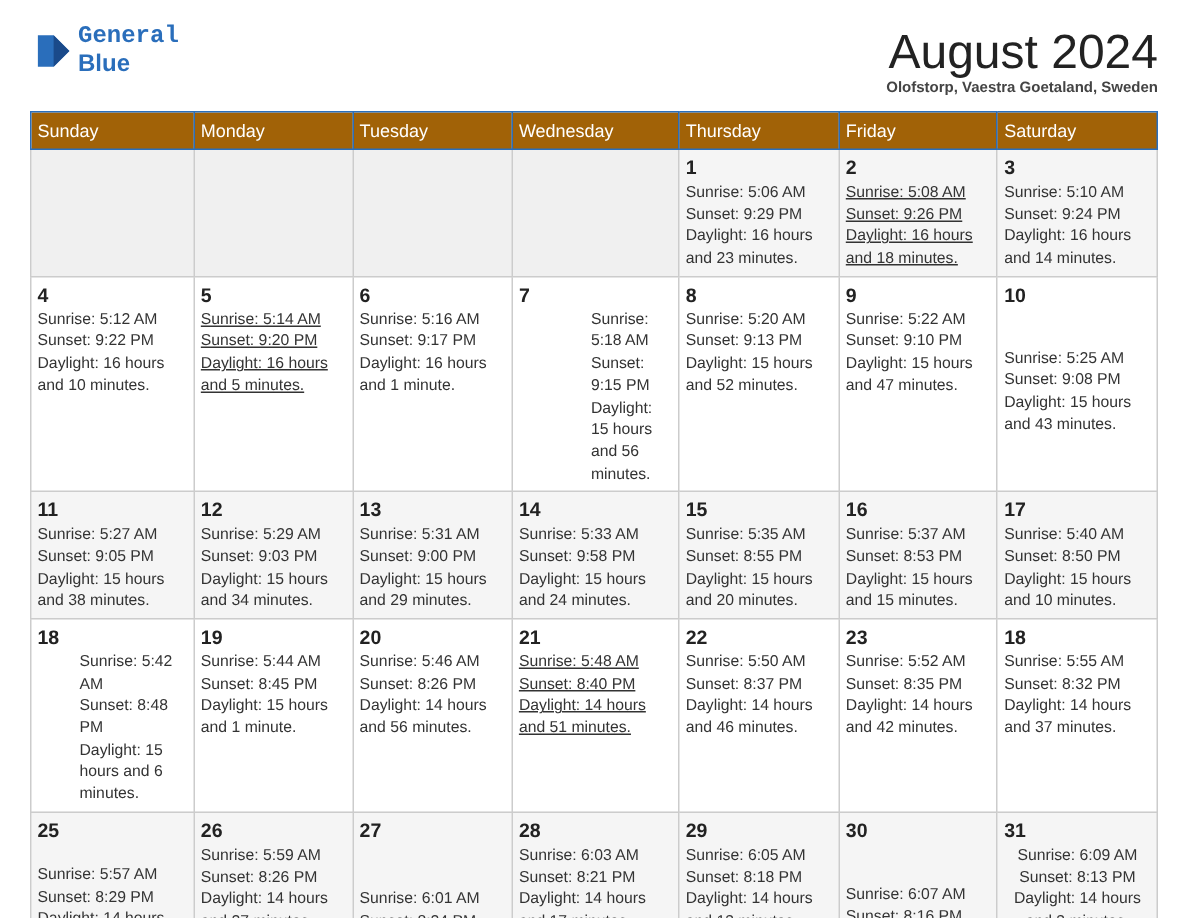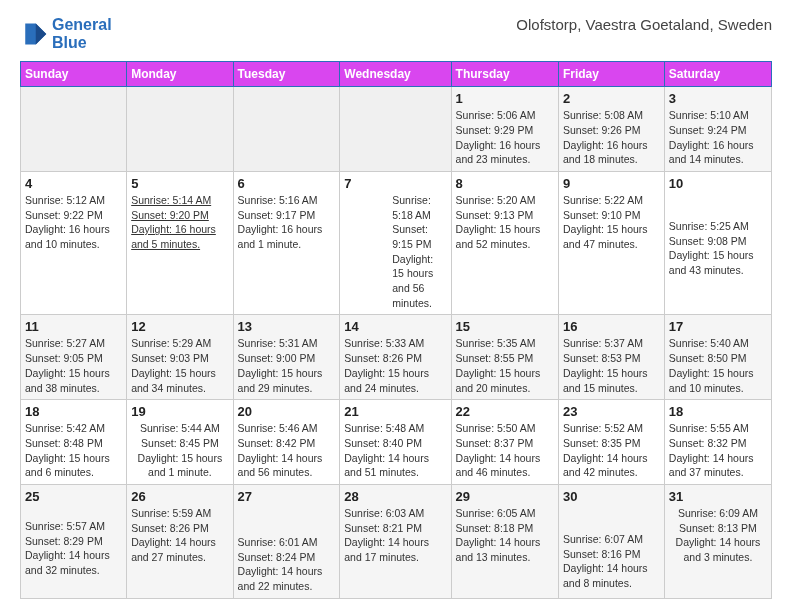--- a/index.html
+++ b/index.html
@@ -33,36 +33,36 @@
     }
     .title-block {
       text-align: right;
     }
     .title-block h1 {
       font-size: 32px;
       font-weight: normal;
       color: #222;
     }
     .title-block h2 {
-      font-size: 15px;
-      font-weight: normal;
+      font-size: 10px;
+      font-weight: bold;
       color: #444;
     }
     table {
       width: 100%;
       border-collapse: collapse;
       font-size: 11px;
     }
     thead tr th {
-      background-color: #d946ef;
+      background-color: #a16207;
       color: #fff;
       padding: 5px 4px;
       text-align: left;
       font-size: 12px;
-      font-weight: bold;
+      font-weight: normal;
       border: 1px solid #2a6ebb;
     }
     tbody tr td {
       border: 1px solid #ccc;
       vertical-align: top;
       padding: 4px 4px;
       width: 113px;
       min-height: 80px;
       background: #fff;
     }
@@ -89,25 +89,26 @@
 <body>
 
 <div class="header">
   <div class="logo">
     <svg class="logo-icon" viewBox="0 0 32 32">
       <rect x="0" y="0" width="32" height="32" fill="white"></rect>
       <polygon points="18,4 30,16 18,28 6,28 6,4" fill="#2a6ebb"></polygon>
       <polygon points="18,4 30,16 18,28" fill="#1a4a8a"></polygon>
     </svg>
     <div class="logo-text">
-      <div style="color:#2a6ebb;font-size:16px;font-weight:bold;line-height:1.1;">General</div>
+      <div style="color:#2a6ebb;font-size:16px;font-weight:bold;line-height:1.1;font-family:Liberation Mono, monospace;">General</div>
       <div style="color:#2a6ebb;font-size:16px;font-weight:bold;line-height:1.1;">Blue</div>
     </div>
   </div>
   <div class="title-block">
+    <h1>August 2024</h1>
     <h2>Olofstorp, Vaestra Goetaland, Sweden</h2>
   </div>
 </div>
 
 <table>
   <thead>
     <tr>
     <th>Sunday</th>
         <th>Monday</th>
         <th>Tuesday</th>
@@ -124,21 +125,21 @@
         <td class="empty"></td>
         <td class="empty"></td>
         <td>
           <span class="day-num">1</span>
           <div class="day-info" style="white-space: pre-line;">Sunrise: 5:06 AM
 Sunset: 9:29 PM
 Daylight: 16 hours and 23 minutes.</div>
         </td>
         <td>
           <span class="day-num">2</span>
-          <div class="day-info" style="white-space: pre-line;">Sunrise: 5:08 AM
+          <div class="day-info" style="white-space: pre-line; text-decoration: underline;">Sunrise: 5:08 AM
 Sunset: 9:26 PM
 Daylight: 16 hours and 18 minutes.</div>
         </td>
         <td>
           <span class="day-num">3</span>
           <div class="day-info" style="white-space: pre-line;">Sunrise: 5:10 AM
 Sunset: 9:24 PM
 Daylight: 16 hours and 14 minutes.</div>
         </td>
       </tr>
@@ -201,21 +202,21 @@
         </td>
         <td>
           <span class="day-num">13</span>
           <div class="day-info" style="white-space: pre-line;">Sunrise: 5:31 AM
 Sunset: 9:00 PM
 Daylight: 15 hours and 29 minutes.</div>
         </td>
         <td>
           <span class="day-num">14</span>
           <div class="day-info" style="white-space: pre-line;">Sunrise: 5:33 AM
-Sunset: 8:26 PM
+Sunset: 9:58 PM
 Daylight: 15 hours and 24 minutes.</div>
         </td>
         <td>
           <span class="day-num">15</span>
           <div class="day-info" style="white-space: pre-line;">Sunrise: 5:35 AM
 Sunset: 8:55 PM
 Daylight: 15 hours and 20 minutes.</div>
         </td>
         <td>
           <span class="day-num">16</span>
@@ -226,39 +227,39 @@
         <td>
           <span class="day-num">17</span>
           <div class="day-info" style="white-space: pre-line;">Sunrise: 5:40 AM
 Sunset: 8:50 PM
 Daylight: 15 hours and 10 minutes.</div>
         </td>
       </tr>
       <tr>
         <td>
           <span class="day-num">18</span>
-          <div class="day-info" style="white-space: pre-line;">Sunrise: 5:42 AM
+          <div class="day-info" style="white-space: pre-line; margin-left: 28px;">Sunrise: 5:42 AM
 Sunset: 8:48 PM
 Daylight: 15 hours and 6 minutes.</div>
         </td>
         <td>
           <span class="day-num">19</span>
-          <div class="day-info" style="white-space: pre-line; text-align: center;">Sunrise: 5:44 AM
+          <div class="day-info" style="white-space: pre-line;">Sunrise: 5:44 AM
 Sunset: 8:45 PM
 Daylight: 15 hours and 1 minute.</div>
         </td>
         <td>
           <span class="day-num">20</span>
           <div class="day-info" style="white-space: pre-line;">Sunrise: 5:46 AM
-Sunset: 8:42 PM
+Sunset: 8:26 PM
 Daylight: 14 hours and 56 minutes.</div>
         </td>
         <td>
           <span class="day-num">21</span>
-          <div class="day-info" style="white-space: pre-line;">Sunrise: 5:48 AM
+          <div class="day-info" style="white-space: pre-line; text-decoration: underline;">Sunrise: 5:48 AM
 Sunset: 8:40 PM
 Daylight: 14 hours and 51 minutes.</div>
         </td>
         <td>
           <span class="day-num">22</span>
           <div class="day-info" style="white-space: pre-line;">Sunrise: 5:50 AM
 Sunset: 8:37 PM
 Daylight: 14 hours and 46 minutes.</div>
         </td>
         <td>

